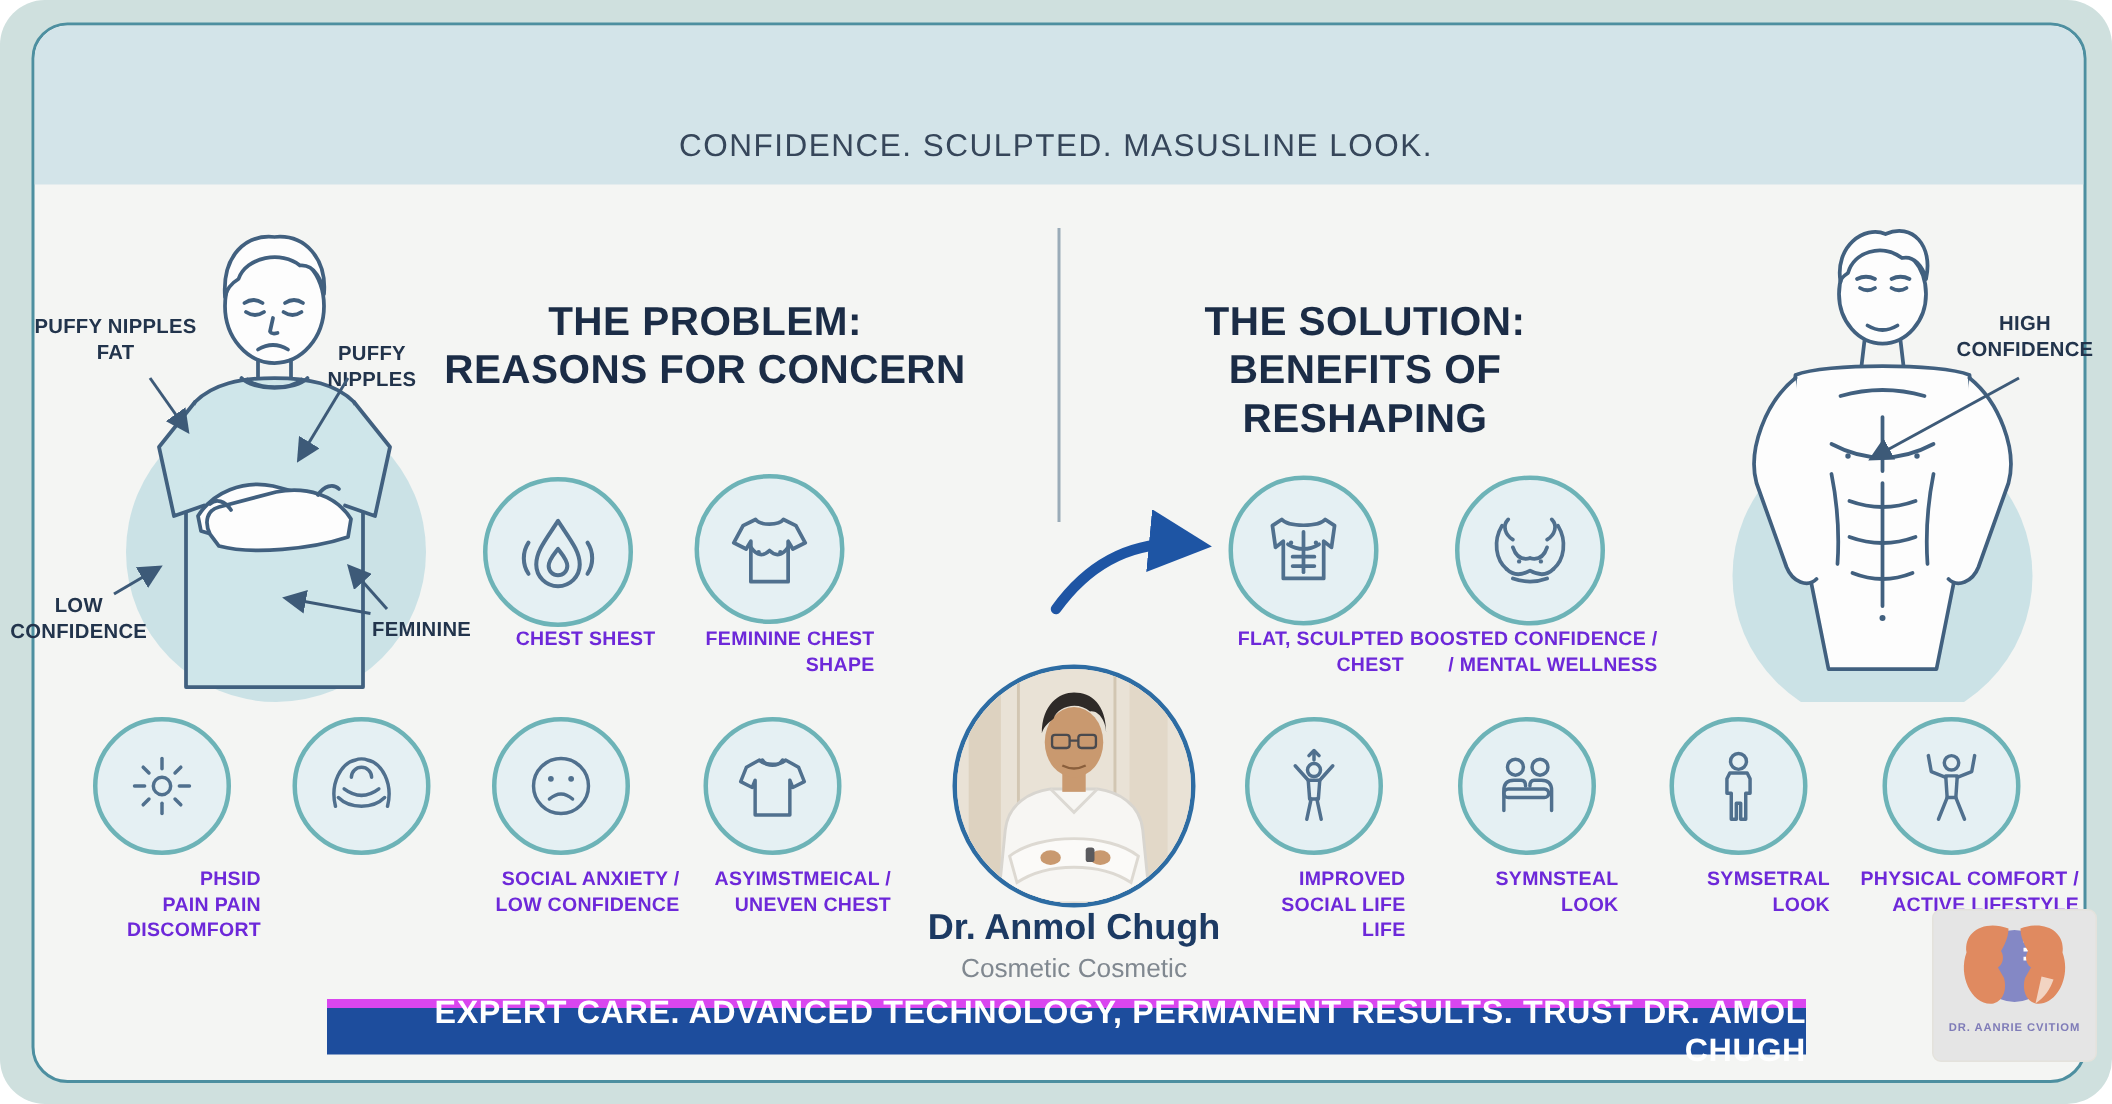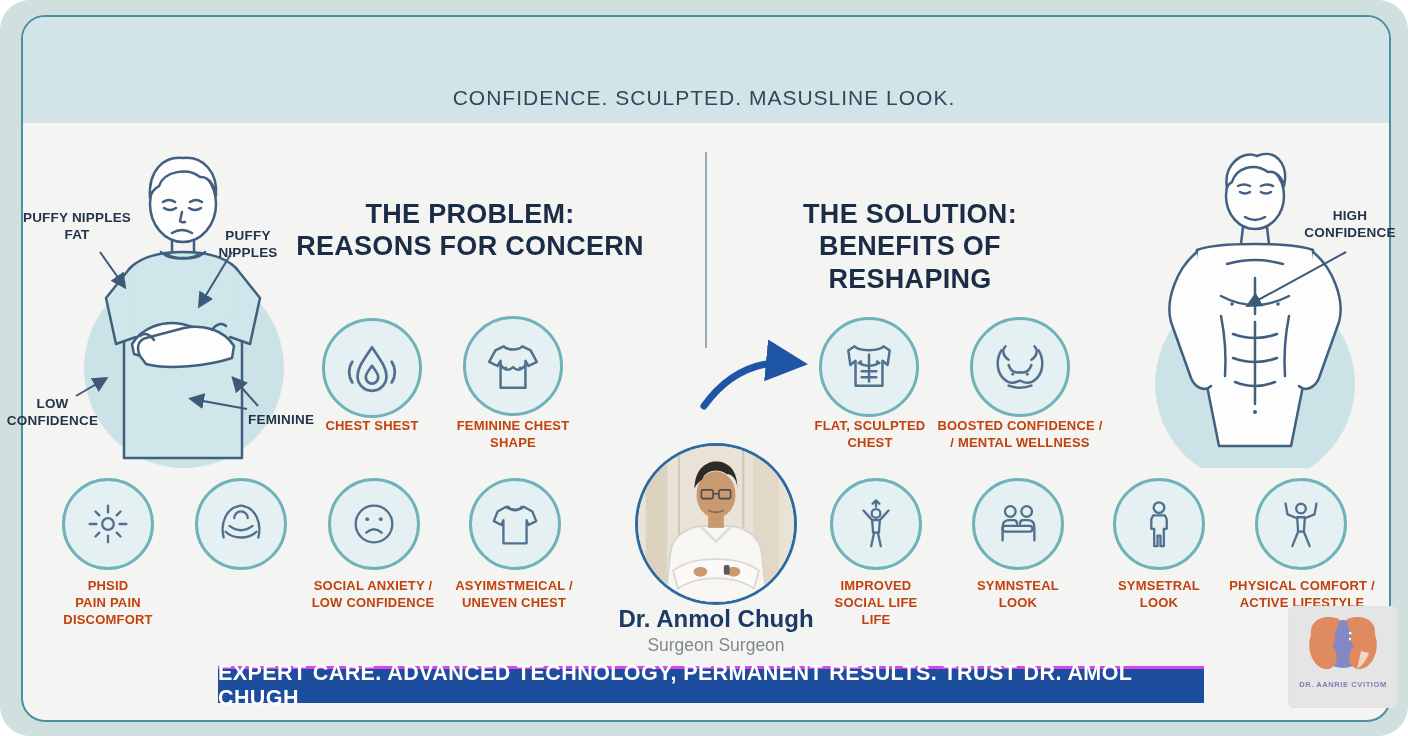--- a/index.html
+++ b/index.html
@@ -26,44 +26,44 @@
     text-align:center;white-space:pre-line;line-height:1.2;letter-spacing:0.3px;
   }
   .divider{position:absolute;left:705px;top:152px;width:2px;height:196px;background:#9aabb8;}
   .icon-circle{
     position:absolute;border-radius:50%;background:#e5f0f3;border:3px solid #6db3b7;
     display:flex;align-items:center;justify-content:center;box-sizing:border-box;
   }
   .icon-circle.big{width:100px;height:100px;}
   .icon-circle.small{width:92px;height:92px;}
   .item-label{
-    position:absolute;font-weight:bold;font-size:13px;color:#c2410c;text-align:center;
+    position:absolute;font-weight:bold;font-size:13px;color:#6d28d9;text-align:right;
     white-space:pre-line;line-height:1.3;letter-spacing:0.2px;
   }
   .fig-label{
     position:absolute;font-weight:bold;font-size:13.5px;color:#22344c;text-align:center;
     white-space:pre-line;line-height:1.25;letter-spacing:0.2px;
   }
   .doctor-circle{
     position:absolute;left:635px;top:443px;width:162px;height:162px;border-radius:50%;
     border:3px solid #2d6ca3;overflow:hidden;background:#ece7df;box-sizing:border-box;
   }
   .doctor-name{
     position:absolute;left:591px;top:605px;width:250px;text-align:center;
     font-size:24px;font-weight:bold;color:#1c3a63;
   }
   .doctor-title{
     position:absolute;left:591px;top:635px;width:250px;text-align:center;
     font-size:17.5px;color:#808890;
   }
   .banner{
     position:absolute;left:218px;top:666px;width:986px;height:37px;box-sizing:border-box;
-    background:#1d4d9d;border-top:3px solid #d946ef;
+    background:#1d4d9d;border-top:6px solid #d946ef;
     display:flex;align-items:center;justify-content:center;
-    color:#ffffff;font-weight:bold;font-size:21.5px;letter-spacing:0.4px;
+    color:#ffffff;font-weight:bold;font-size:21.5px;letter-spacing:0.4px;text-align:right;
   }
   .logo-box{
     position:absolute;left:1288px;top:606px;width:110px;height:102px;background:#e5e5e5;
     border-radius:6px;border:1px solid #e4e2dc;box-sizing:border-box;text-align:center;
   }
   .logo-text{font-size:7.5px;color:#7f7cb8;letter-spacing:0.6px;margin-top:1px;font-weight:bold;}
   svg{display:block;}
   .abs{position:absolute;}
 </style>
 </head>
@@ -244,21 +244,21 @@
       <rect x="72" y="68" width="16" height="16" fill="#c9996f"></rect>
       <ellipse cx="80" cy="50" rx="20" ry="24" fill="#c9996f"></ellipse>
       <path d="M58,44 C58,24 70,16 80,16 C92,16 102,24 102,44 C102,36 97,28 91,29 C83,22 69,25 66,34 C62,37 59,40 58,44 Z" fill="#2e2a28"></path>
       <rect x="65" y="45" width="12" height="9" rx="2" fill="none" stroke="#4a4a4e" stroke-width="1.6"></rect>
       <rect x="83" y="45" width="12" height="9" rx="2" fill="none" stroke="#4a4a4e" stroke-width="1.6"></rect>
       <line x1="77" y1="49" x2="83" y2="49" stroke="#4a4a4e" stroke-width="1.6"></line>
       <path d="M72,66 Q80,70 88,66" fill="none" stroke="#8a5f3c" stroke-width="1.6"></path>
     </svg>
   </div>
   <div class="doctor-name">Dr. Anmol Chugh</div>
-  <div class="doctor-title">Surgeon Surgeon</div>
+  <div class="doctor-title">Cosmetic Cosmetic</div>
 
   <div class="icon-circle big" style="left:819px;top:317px;">
     <svg width="58" height="58" viewBox="0 0 56 56">
       <g stroke="#50708e" stroke-width="2.4" fill="none" stroke-linecap="round" stroke-linejoin="round">
         <path d="M14,8 C18,13 38,13 42,8 L48,12 L46,26 L41,22 L41,46 L15,46 L15,22 L10,26 L8,12 Z"></path>
         <path d="M18,24 Q28,30 38,24"></path>
         <path d="M28,16 L28,42"></path>
         <path d="M21,32 L35,32"></path>
           <path d="M21,38 L35,38"></path>
         <circle cx="20" cy="23" r="1.4" fill="#50708e" stroke="none"></circle>

